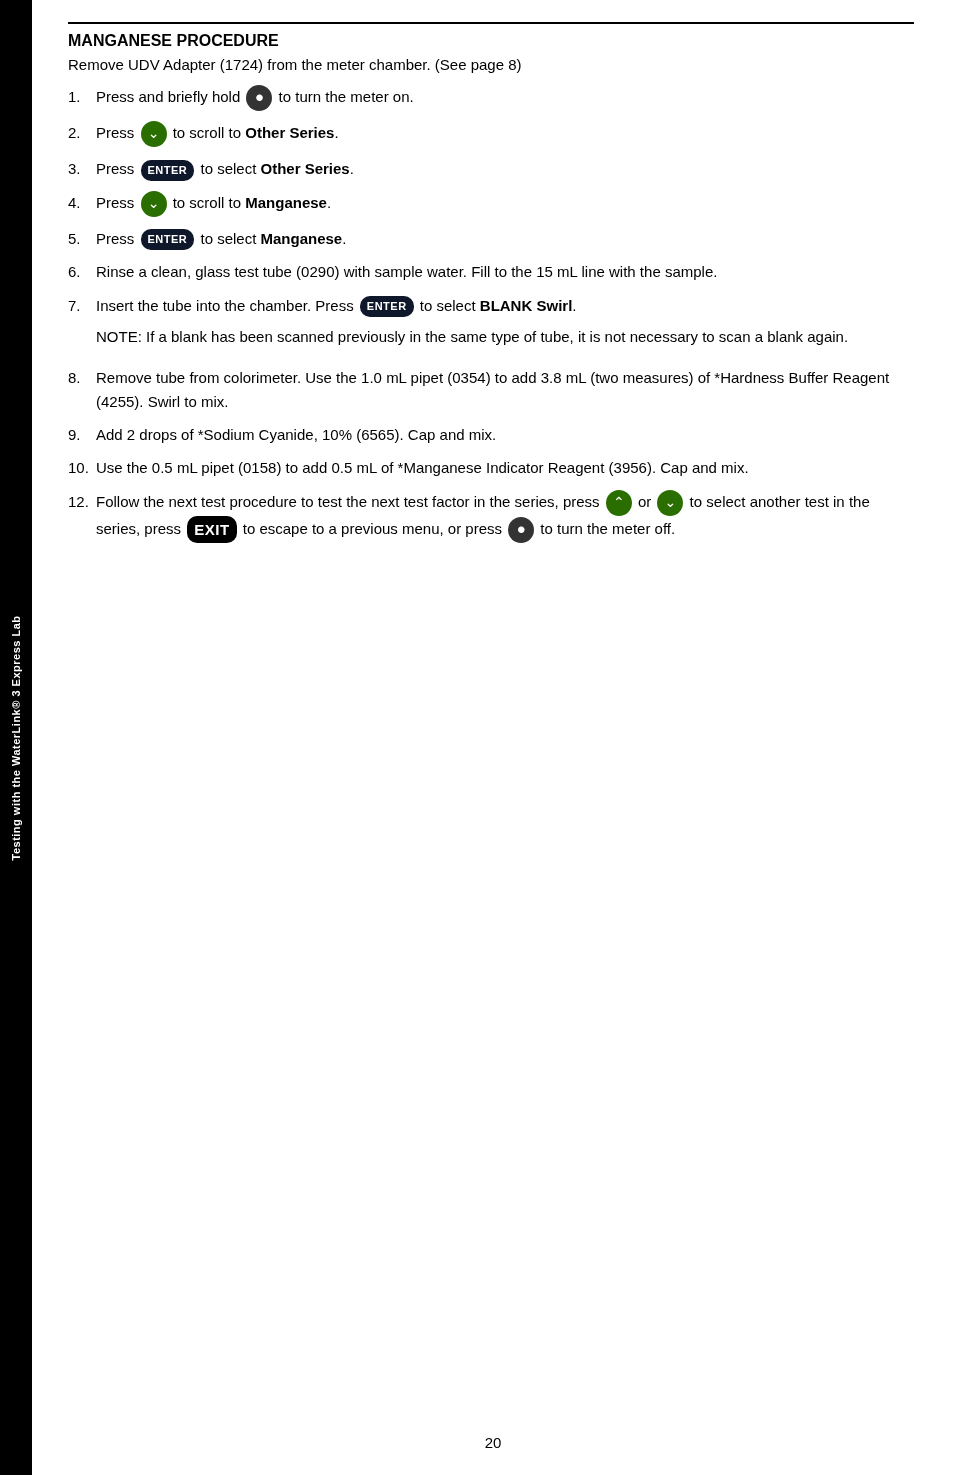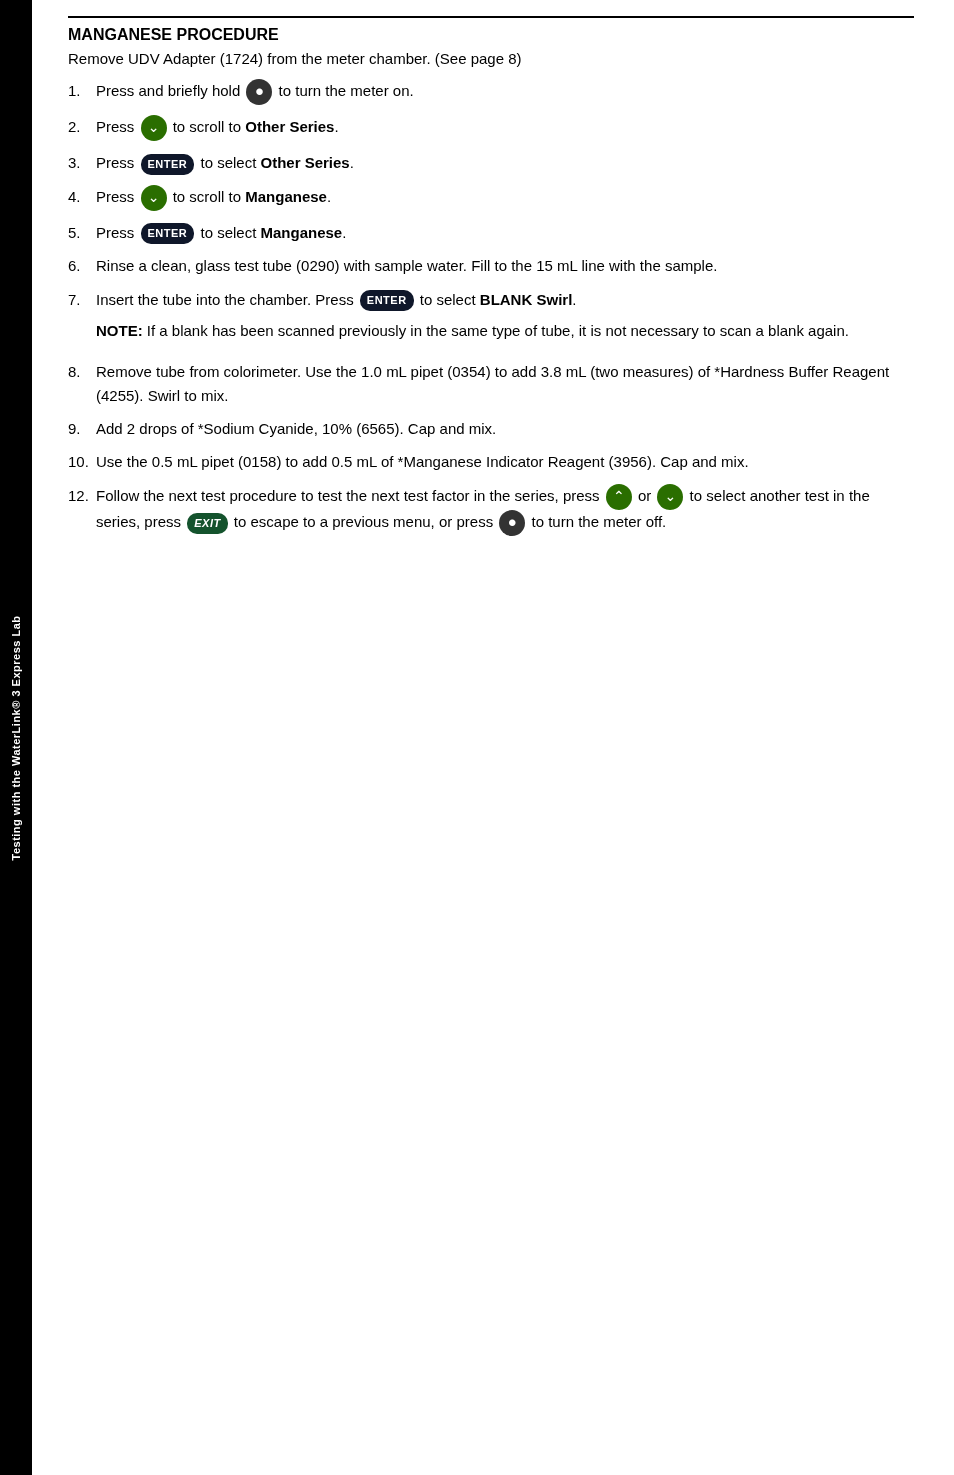--- a/index.html
+++ b/index.html
@@ -30,21 +30,21 @@
     .sidebar-text {
       color: #fff;
       font-size: 11px;
       font-weight: bold;
       white-space: nowrap;
       transform: rotate(-90deg);
       letter-spacing: 0.5px;
     }
     .main-content {
       flex: 1;
-      padding: 16px 40px 60px 36px;
+      padding: 22px 40px 60px 36px;
       position: relative;
     }
     .top-border {
       border-top: 2px solid #000;
       margin-bottom: 8px;
     }
     .page-title {
       font-weight: bold;
       font-size: 16px;
       margin-bottom: 6px;
@@ -73,21 +73,21 @@
       flex: 1;
       font-size: 15px;
       line-height: 1.55;
     }
     .note-block {
       margin: 8px 0 8px 0;
       font-size: 15px;
       line-height: 1.55;
     }
     .note-block strong {
-      font-weight: bold;
+      font-weight: normal;
     }
     .btn-power {
       width: 26px;
       height: 26px;
       background: #333;
       color: #fff;
       border-radius: 50%;
       display: inline-flex;
       align-items: center;
       justify-content: center;
@@ -132,30 +132,29 @@
       font-size: 11px;
       font-weight: bold;
       vertical-align: middle;
       margin: 0 2px;
       letter-spacing: 0.5px;
     }
     .btn-exit {
       display: inline-flex;
       align-items: center;
       justify-content: center;
-      background: #14532d;
+      background: #000000;
       color: #fff;
       border-radius: 10px;
       padding: 2px 7px;
-      font-size: 11px;
+      font-size: 15px;
       font-weight: bold;
       vertical-align: middle;
       margin: 0 2px;
       letter-spacing: 0.5px;
-      font-style: italic;
     }
     .page-footer {
       position: absolute;
       bottom: 24px;
       left: 0;
       right: 0;
       text-align: center;
       font-size: 15px;
     }
   </style>
@@ -272,14 +271,17 @@
           to select another test in the series, press
           <span class="btn-exit">EXIT</span>
           to escape to a previous menu, or press
           <span class="btn-power">⏺</span>
           to turn the meter off.
         </span>
       </li>
 
     </ol>
 
+    <div class="page-footer">
+      <span>20</span>
+    </div>
   </div>
 </div>
 
 </body></html>

